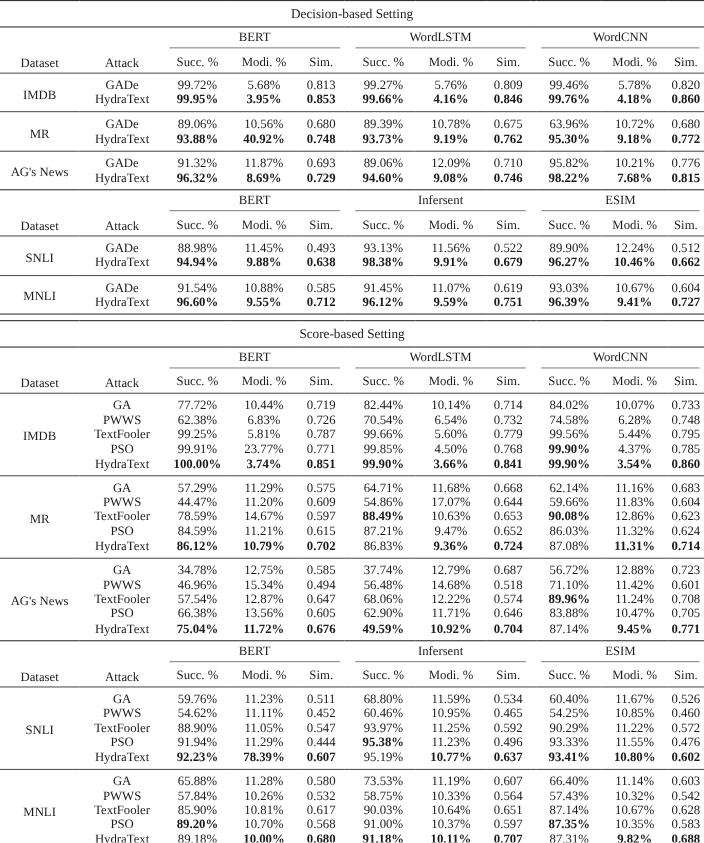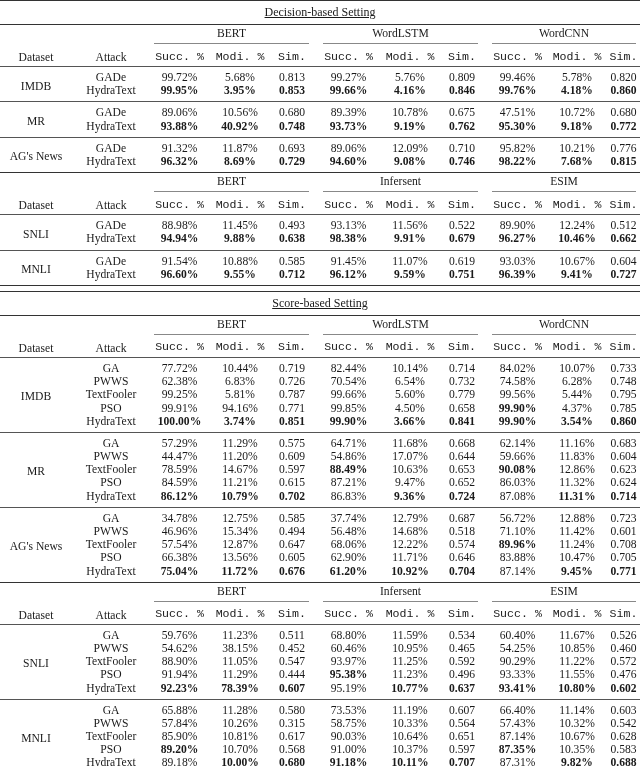--- a/index.html
+++ b/index.html
@@ -5,26 +5,26 @@
   html, body { margin: 0; padding: 0; background: #ffffff; }
   body {
     width: 640px; height: 766px; overflow: hidden;
     font-family: "Liberation Serif", "DejaVu Serif", serif;
     color: #1a1a1a; font-size: 11.6px;
   }
   table { border-collapse: collapse; width: 640px; table-layout: fixed; }
   td, th { padding: 0; text-align: center; font-weight: normal; white-space: nowrap; line-height: 13px; }
   .rule-top { border-top: 1.5px solid #333; }
   .rule-thin { border-top: 1px solid #555; }
-  .setting-title { height: 23px; font-size: 12px; text-decoration: underline; }
+  .setting-title { height: 23px; font-size: 12px; }
   .model-row th { height: 19px; vertical-align: bottom; padding-bottom: 2px; }
   .model-row th.model span { display: block; margin: 0 4px; }
   .cmid { border-bottom: 1px solid #888; }
   .gap { width: 4px; }
-  .metric-row th { height: 20px; font-family: Liberation Mono, monospace; }
+  .metric-row th { height: 20px; }
   .dataset-cell { vertical-align: middle; }
   .data td { height: 13.2px; }
   .first td { padding-top: 4px; }
   .last td { padding-bottom: 4px; }
   .sep-double { height: 5px; border-top: 1.5px solid #333; border-bottom: 1.5px solid #333; }
   b { font-weight: bold; }
 </style>
 </head>
 <body>
 
@@ -110,21 +110,21 @@
           <td class="dataset-cell rule-thin" rowspan="2">MR</td>
           <td class="rule-thin">GADe</td>
           <td class="rule-thin"><span>89.06%</span></td>
           <td class="rule-thin"><span>10.56%</span></td>
           <td class="rule-thin"><span>0.680</span></td>
           <td class="gap rule-thin"></td>
           <td class="rule-thin"><span>89.39%</span></td>
           <td class="rule-thin"><span>10.78%</span></td>
           <td class="rule-thin"><span>0.675</span></td>
           <td class="gap rule-thin"></td>
-          <td class="rule-thin"><span>47.51%</span></td>
+          <td class="rule-thin"><span>63.96%</span></td>
           <td class="rule-thin"><span>10.72%</span></td>
           <td class="rule-thin"><span>0.680</span></td>
         </tr>
         <tr class="data last">
           <td>HydraText</td>
           <td><b>93.88%</b></td>
           <td><b>40.92%</b></td>
           <td><b>0.748</b></td>
           <td class="gap"></td>
           <td><b>93.73%</b></td>
@@ -323,26 +323,26 @@
           <td><span>5.60%</span></td>
           <td><span>0.779</span></td>
           <td class="gap"></td>
           <td><span>99.56%</span></td>
           <td><span>5.44%</span></td>
           <td><span>0.795</span></td>
         </tr>
         <tr class="data">
           <td>PSO</td>
           <td><span>99.91%</span></td>
-          <td><span>94.16%</span></td>
+          <td><span>23.77%</span></td>
           <td><span>0.771</span></td>
           <td class="gap"></td>
           <td><span>99.85%</span></td>
           <td><span>4.50%</span></td>
-          <td><span>0.658</span></td>
+          <td><span>0.768</span></td>
           <td class="gap"></td>
           <td><b>99.90%</b></td>
           <td><span>4.37%</span></td>
           <td><span>0.785</span></td>
         </tr>
         <tr class="data last">
           <td>HydraText</td>
           <td><b>100.00%</b></td>
           <td><b>3.74%</b></td>
           <td><b>0.851</b></td>
@@ -482,21 +482,21 @@
           <td><span>83.88%</span></td>
           <td><span>10.47%</span></td>
           <td><span>0.705</span></td>
         </tr>
         <tr class="data last">
           <td>HydraText</td>
           <td><b>75.04%</b></td>
           <td><b>11.72%</b></td>
           <td><b>0.676</b></td>
           <td class="gap"></td>
-          <td><b>61.20%</b></td>
+          <td><b>49.59%</b></td>
           <td><b>10.92%</b></td>
           <td><b>0.704</b></td>
           <td class="gap"></td>
           <td><span>87.14%</span></td>
           <td><b>9.45%</b></td>
           <td><b>0.771</b></td>
         </tr>
         <tr class="model-row">
           <th class="rule-top" rowspan="2">Dataset</th>
           <th class="rule-top" rowspan="2">Attack</th>
@@ -536,21 +536,21 @@
           <td class="rule-thin"><span>11.59%</span></td>
           <td class="rule-thin"><span>0.534</span></td>
           <td class="gap rule-thin"></td>
           <td class="rule-thin"><span>60.40%</span></td>
           <td class="rule-thin"><span>11.67%</span></td>
           <td class="rule-thin"><span>0.526</span></td>
         </tr>
         <tr class="data">
           <td>PWWS</td>
           <td><span>54.62%</span></td>
-          <td><span>38.15%</span></td>
+          <td><span>11.11%</span></td>
           <td><span>0.452</span></td>
           <td class="gap"></td>
           <td><span>60.46%</span></td>
           <td><span>10.95%</span></td>
           <td><span>0.465</span></td>
           <td class="gap"></td>
           <td><span>54.25%</span></td>
           <td><span>10.85%</span></td>
           <td><span>0.460</span></td>
         </tr>
@@ -608,21 +608,21 @@
           <td class="rule-thin"><span>0.607</span></td>
           <td class="gap rule-thin"></td>
           <td class="rule-thin"><span>66.40%</span></td>
           <td class="rule-thin"><span>11.14%</span></td>
           <td class="rule-thin"><span>0.603</span></td>
         </tr>
         <tr class="data">
           <td>PWWS</td>
           <td><span>57.84%</span></td>
           <td><span>10.26%</span></td>
-          <td><span>0.315</span></td>
+          <td><span>0.532</span></td>
           <td class="gap"></td>
           <td><span>58.75%</span></td>
           <td><span>10.33%</span></td>
           <td><span>0.564</span></td>
           <td class="gap"></td>
           <td><span>57.43%</span></td>
           <td><span>10.32%</span></td>
           <td><span>0.542</span></td>
         </tr>
         <tr class="data">

